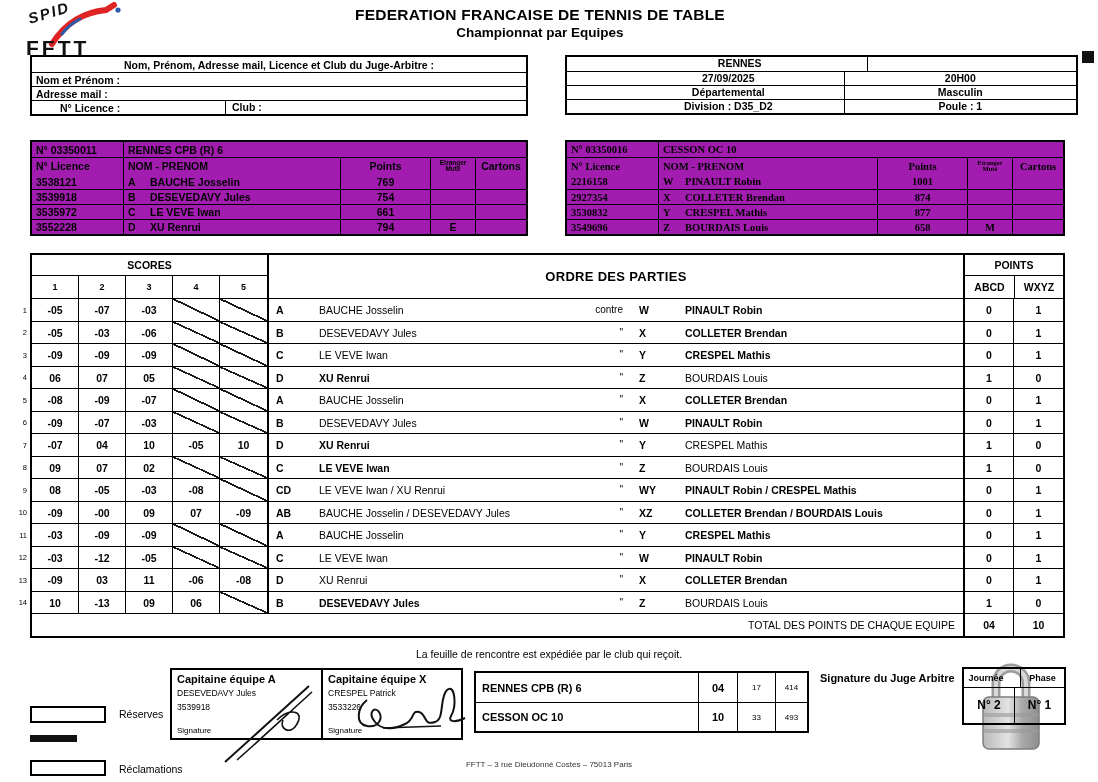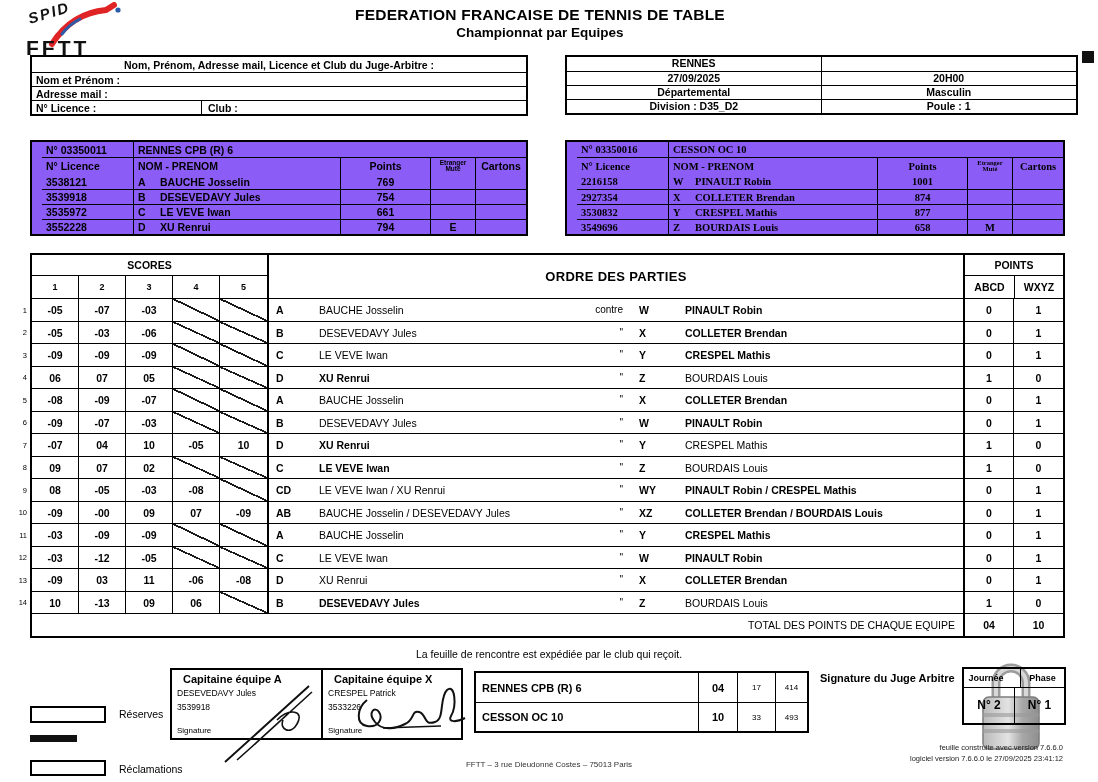--- a/index.html
+++ b/index.html
@@ -12,35 +12,35 @@
   .title-block { left:150px; top:6px; width:780px; text-align:center; }
   .title-main { font-size:15.5px; font-weight:bold; letter-spacing:.2px; }
   .title-sub  { font-size:13.5px; font-weight:bold; margin-top:1px; }
 
   
   .ja-table { left:30px; top:55px; width:498px; border:2px solid #000; background:#fff; }
   .ja-row { height:14px; border-top:1px solid #000; font-size:10.5px; font-weight:bold;
             display:flex; align-items:center; }
   .ja-row:first-child { border-top:none; height:15px; justify-content:center; }
   .ja-row .lbl { padding-left:4px; }
-  .ja-cell-split { display:flex; width:100%; height:100%; align-items:flex-end; }
+  .ja-cell-split { display:flex; width:100%; height:100%; align-items:flex-start;padding-left:24px; }
   .ja-cell-split .c1 { width:170px; padding-left:4px; height:100%; display:flex; align-items:center;
                        border-right:1px solid #000; }
   .ja-cell-split .c2 { padding-left:6px; }
 
   
   .info-table { left:565px; top:55px; width:513px; border:2px solid #000; background:#fff; }
   .info-row { display:flex; height:14px; border-top:1px solid #000; }
   .info-row:first-child { border-top:none; }
   .info-cell { width:50%; text-align:center; font-size:10.5px; font-weight:bold; line-height:13px; }
-  .info-cell:first-child { border-right:1px solid #000; }
+  .info-cell:first-child { border-right:1px solid #000;margin-left:46px; }
   .scan-mark { left:1082px; top:51px; width:12px; height:12px; background:#111; }
 
   
-  .team-table { top:140px; border:2px solid #000; background:#8b5cf6;padding-left:10px; }
+  .team-table { top:140px; border:2px solid #000; background:#a21caf; }
   .team-a { left:30px; width:498px; }
   .team-x { left:565px; width:500px;font-family:Liberation Serif, serif; }
   .t-row { display:flex; border-top:1px solid #000; height:15px; font-weight:bold; font-size:10.5px; }
   .t-row:first-child { border-top:none; height:15px; }
   .t-head-row { height:17px; }
   .t-cell { display:flex; align-items:center; border-right:1px solid #000; padding:0 4px; overflow:hidden; }
   .t-cell:last-child { border-right:none; }
   .c-lic { width:92px; }
   .c-name { flex:1; }
   .c-pts { width:90px; justify-content:center; }
@@ -98,21 +98,21 @@
   .cb-row { display:flex; align-items:center; height:16.5px;margin-top:38px; }
   .cb-box { width:76px; height:16.5px; border:2px solid #000; background:#fff; margin-top:-2px; }
   .cb-row:first-child .cb-box { margin-top:0; }
   .cb-label { margin-left:13px; font-size:10.5px; }
   .black-bar { left:30px; top:735px; width:47px; height:7px; background:#111; }
 
   
   .cap-box { top:668px; height:72px; border:2px solid #000; background:#fff; padding:3px 5px; }
   .cap-a { left:170px; width:153px; }
   .cap-x { left:321px; width:142px; }
-  .cap-title { font-size:11px; font-weight:bold;margin-left:6px; }
+  .cap-title { font-size:11px; font-weight:bold; }
   .cap-name { font-size:8.5px; margin-top:3px; }
   .cap-lic { font-size:8.5px; margin-top:4px; }
   .cap-sig { font-size:8px; position:absolute; bottom:3px; left:5px; }
   .sig-svg { position:absolute; overflow:visible; pointer-events:none; }
 
   
   .result-table { left:474px; top:671px; width:335px; border:2px solid #000; background:#fff; }
   .rt-row { display:flex; height:29px; border-top:1px solid #000; }
   .rt-row:first-child { border-top:none; }
   .rt-club { flex:1; display:flex; align-items:center; padding-left:6px; font-size:11px; font-weight:bold; }
@@ -650,20 +650,16 @@
     <div class="jp-head">
       <div>Journée</div>
       <div>Phase</div>
     </div>
     <div class="jp-vals">
       <div>N° 2</div>
       <div>N° 1</div>
     </div>
   </div>
 
-  <div class="abs version-lines">
-    <div>feuille construite avec version 7.6.6.0</div>
-    <div>logiciel version 7.6.6.0 le 27/09/2025  23:41:12</div>
-  </div>
 
   <div class="abs page-footer">FFTT – 3 rue Dieudonné Costes – 75013 Paris</div>
 
 </div>
 
 </body></html>

